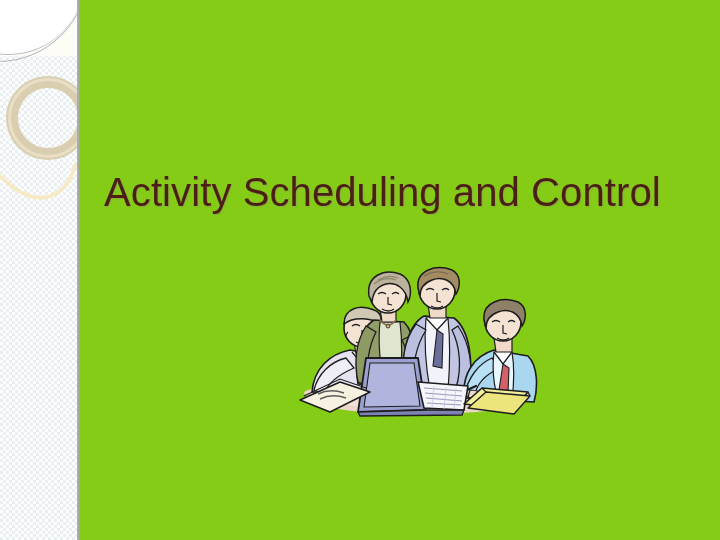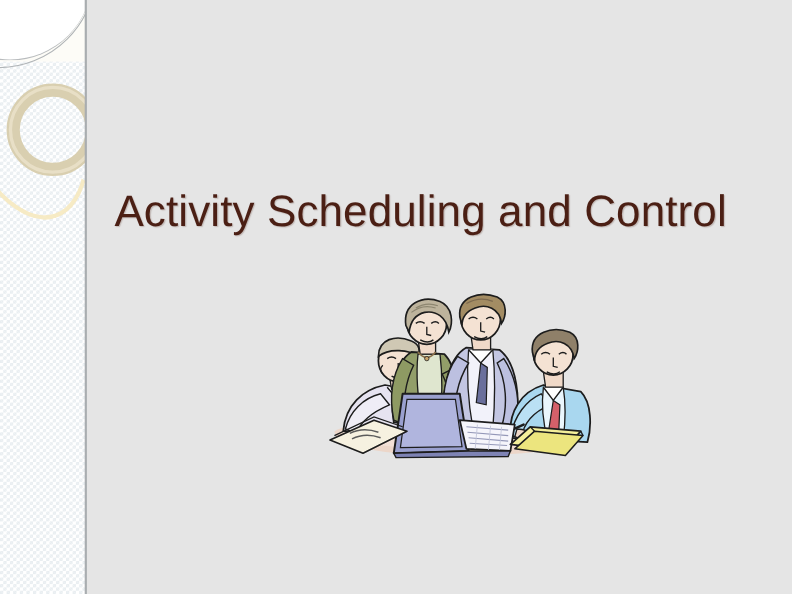--- a/index.html
+++ b/index.html
@@ -11,21 +11,21 @@
     width: 720px;
     height: 540px;
     font-family: "Liberation Sans", sans-serif;
     overflow: hidden;
   }
 
   #slide {
     position: relative;
     width: 720px;
     height: 540px;
-    background: #e5e5e5;
+    background: #84cc16;
     overflow: hidden;
   }
 
   
   #sidebar {
     position: absolute;
     left: 0;
     top: 0;
     width: 78px;
     height: 540px;

